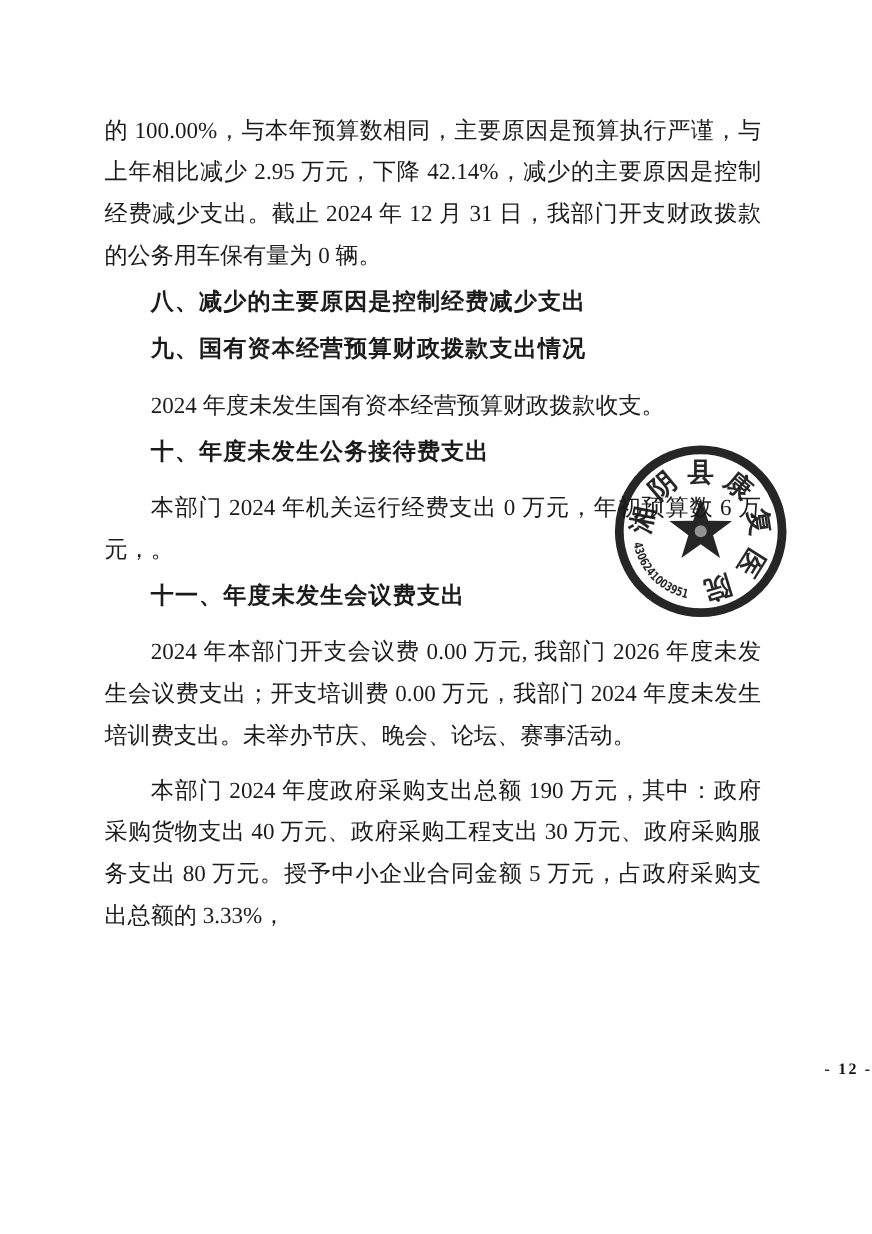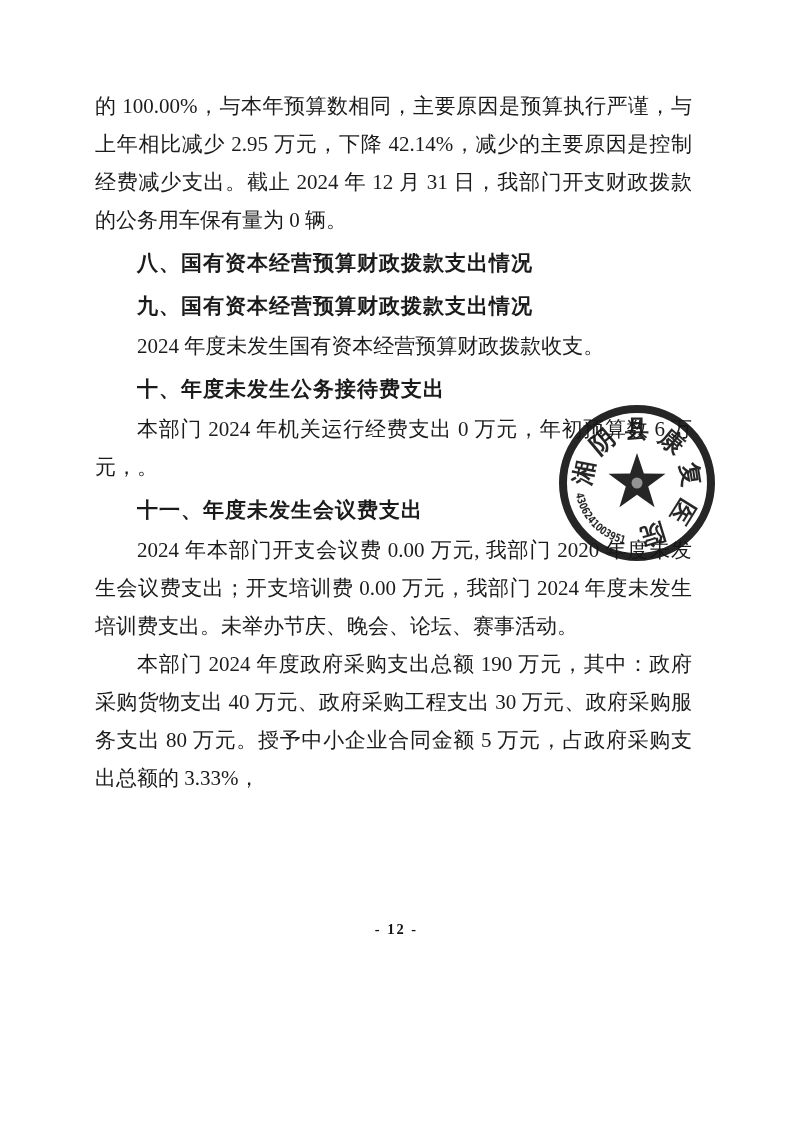--- a/index.html
+++ b/index.html
@@ -23,37 +23,38 @@
     width: 597px;
     font-size: 21px;
     line-height: 38px;
   }
   .doc-body p {
     margin: 0;
   }
   p.body-para {
     text-align: justify;
     text-justify: inter-character;
+    margin-top: 12px;
   }
   p.body-para.indented {
     text-indent: 42px;
   }
   p.heading-para {
     margin: 5px 0 2px 0;
     font-weight: 700;
     font-family: "Liberation Sans", "DejaVu Sans", sans-serif;
     text-indent: 42px;
     letter-spacing: 1px;
   }
   .page-footer {
     position: absolute;
-    top: 921px;
+    top: 964px;
     left: 0;
     width: 100%;
-    text-align: center;
+    text-align: right;
     font-size: 14.5px;
     font-weight: 700;
     letter-spacing: 2px;
     color: #111;
   }
   
   .seal {
     position: absolute;
     left: 552px;
     top: 398px;
@@ -82,27 +83,27 @@
     font-family: "DejaVu Sans", sans-serif;
   }
 </style>
 </head>
 <body>
 
 <div class="page">
 
   <div class="doc-body" id="doc-body">
       <p class="body-para">的 100.00%，与本年预算数相同，主要原因是预算执行严谨，与上年相比减少 2.95 万元，下降 42.14%，减少的主要原因是控制经费减少支出。截止 2024 年 12 月 31 日，我部门开支财政拨款的公务用车保有量为 0 辆。</p>
-      <p class="heading-para">八、国有资本经营预算财政拨款支出情况</p>
+      <p class="heading-para">八、减少的主要原因是控制经费减少支出</p>
       <p class="heading-para">九、国有资本经营预算财政拨款支出情况</p>
       <p class="body-para indented">2024 年度未发生国有资本经营预算财政拨款收支。</p>
       <p class="heading-para">十、年度未发生公务接待费支出</p>
       <p class="body-para indented">本部门 2024 年机关运行经费支出 0 万元，年初预算数 6 万元，。</p>
       <p class="heading-para">十一、年度未发生会议费支出</p>
-      <p class="body-para indented">2024 年本部门开支会议费 0.00 万元, 我部门 2020 年度未发生会议费支出；开支培训费 0.00 万元，我部门 2024 年度未发生培训费支出。未举办节庆、晚会、论坛、赛事活动。</p>
+      <p class="body-para indented">2024 年本部门开支会议费 0.00 万元, 我部门 2026 年度未发生会议费支出；开支培训费 0.00 万元，我部门 2024 年度未发生培训费支出。未举办节庆、晚会、论坛、赛事活动。</p>
       <p class="body-para indented">本部门 2024 年度政府采购支出总额 190 万元，其中：政府采购货物支出 40 万元、政府采购工程支出 30 万元、政府采购服务支出 80 万元。授予中小企业合同金额 5 万元，占政府采购支出总额的 3.33%，</p>
     </div>
 
   <svg class="seal" viewBox="0 0 170 170" id="seal-svg" style="color: rgb(22, 22, 22);">
     <defs>
       <path id="serial-arc" d="M 23.9 95.8 A 62 62 0 0 0 74.2 146.1" fill="none"></path>
     </defs>
     <circle class="seal-ring" cx="85" cy="85" r="74"></circle>
     <polygon class="seal-star" points="85,55 91.9,75.5 113.5,75.7 96.2,88.6 102.6,109.3 85,96.8 67.4,109.3 73.8,88.6 56.5,75.7 78.1,75.5"></polygon>
     <circle cx="85" cy="85" r="5.5" fill="#ffffff" opacity="0.5"></circle>

